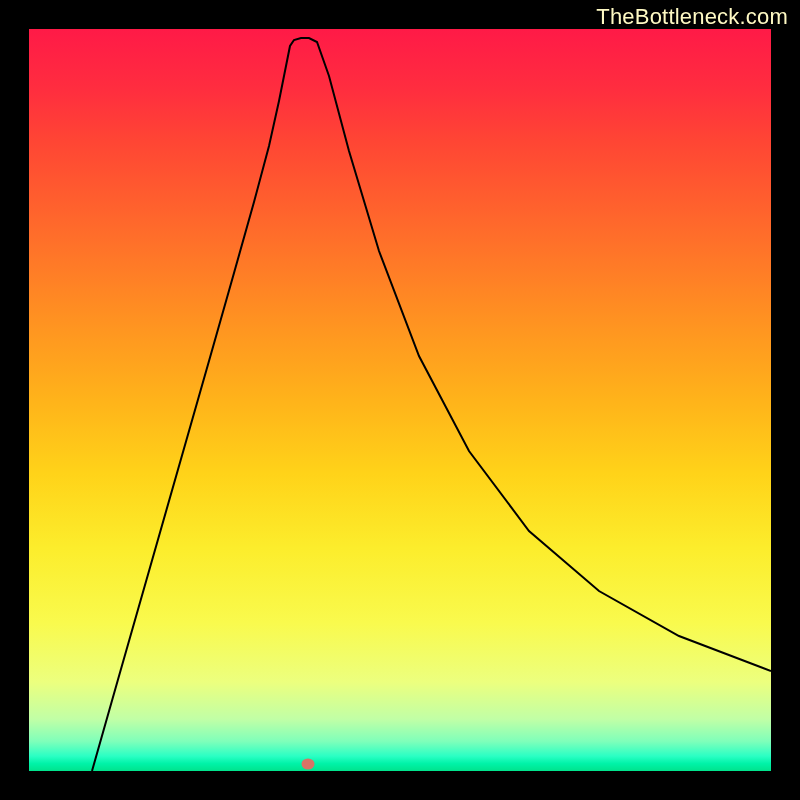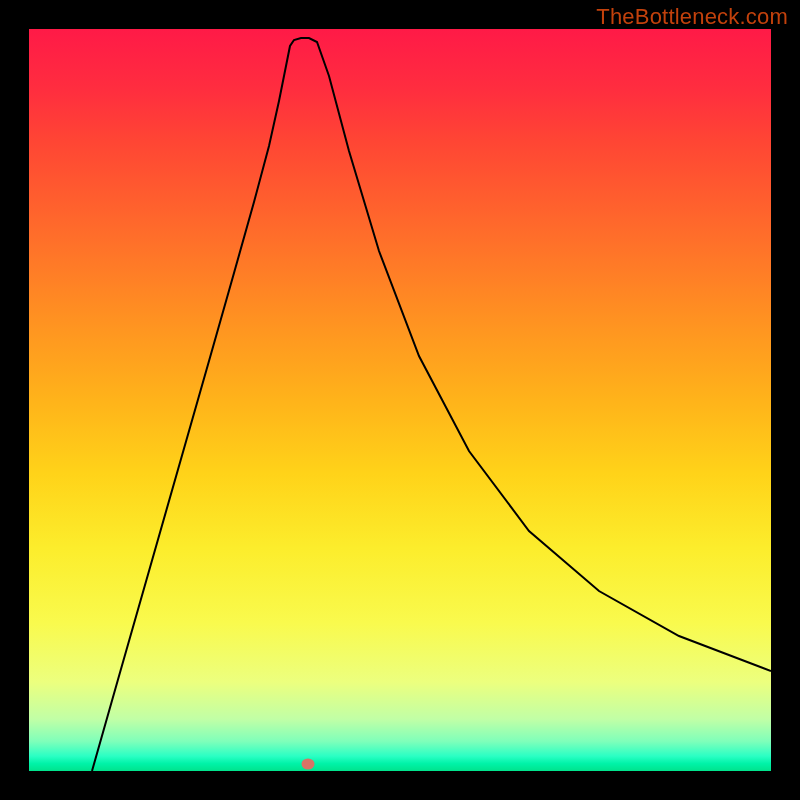--- a/index.html
+++ b/index.html
@@ -8,21 +8,21 @@
     height: 800px;
     background: #000;
     position: relative;
     overflow: hidden;
     font-family: Arial, Helvetica, sans-serif;
   }
   .watermark {
     position: absolute;
     top: 4px;
     right: 12px;
-    color: #c2410c;
+    color: #fef9c3;
     font-size: 22px;
     z-index: 10;
     letter-spacing: 0.2px;
   }
   .plot {
     position: absolute;
     left: 29px;
     top: 29px;
     width: 742px;
     height: 742px;

